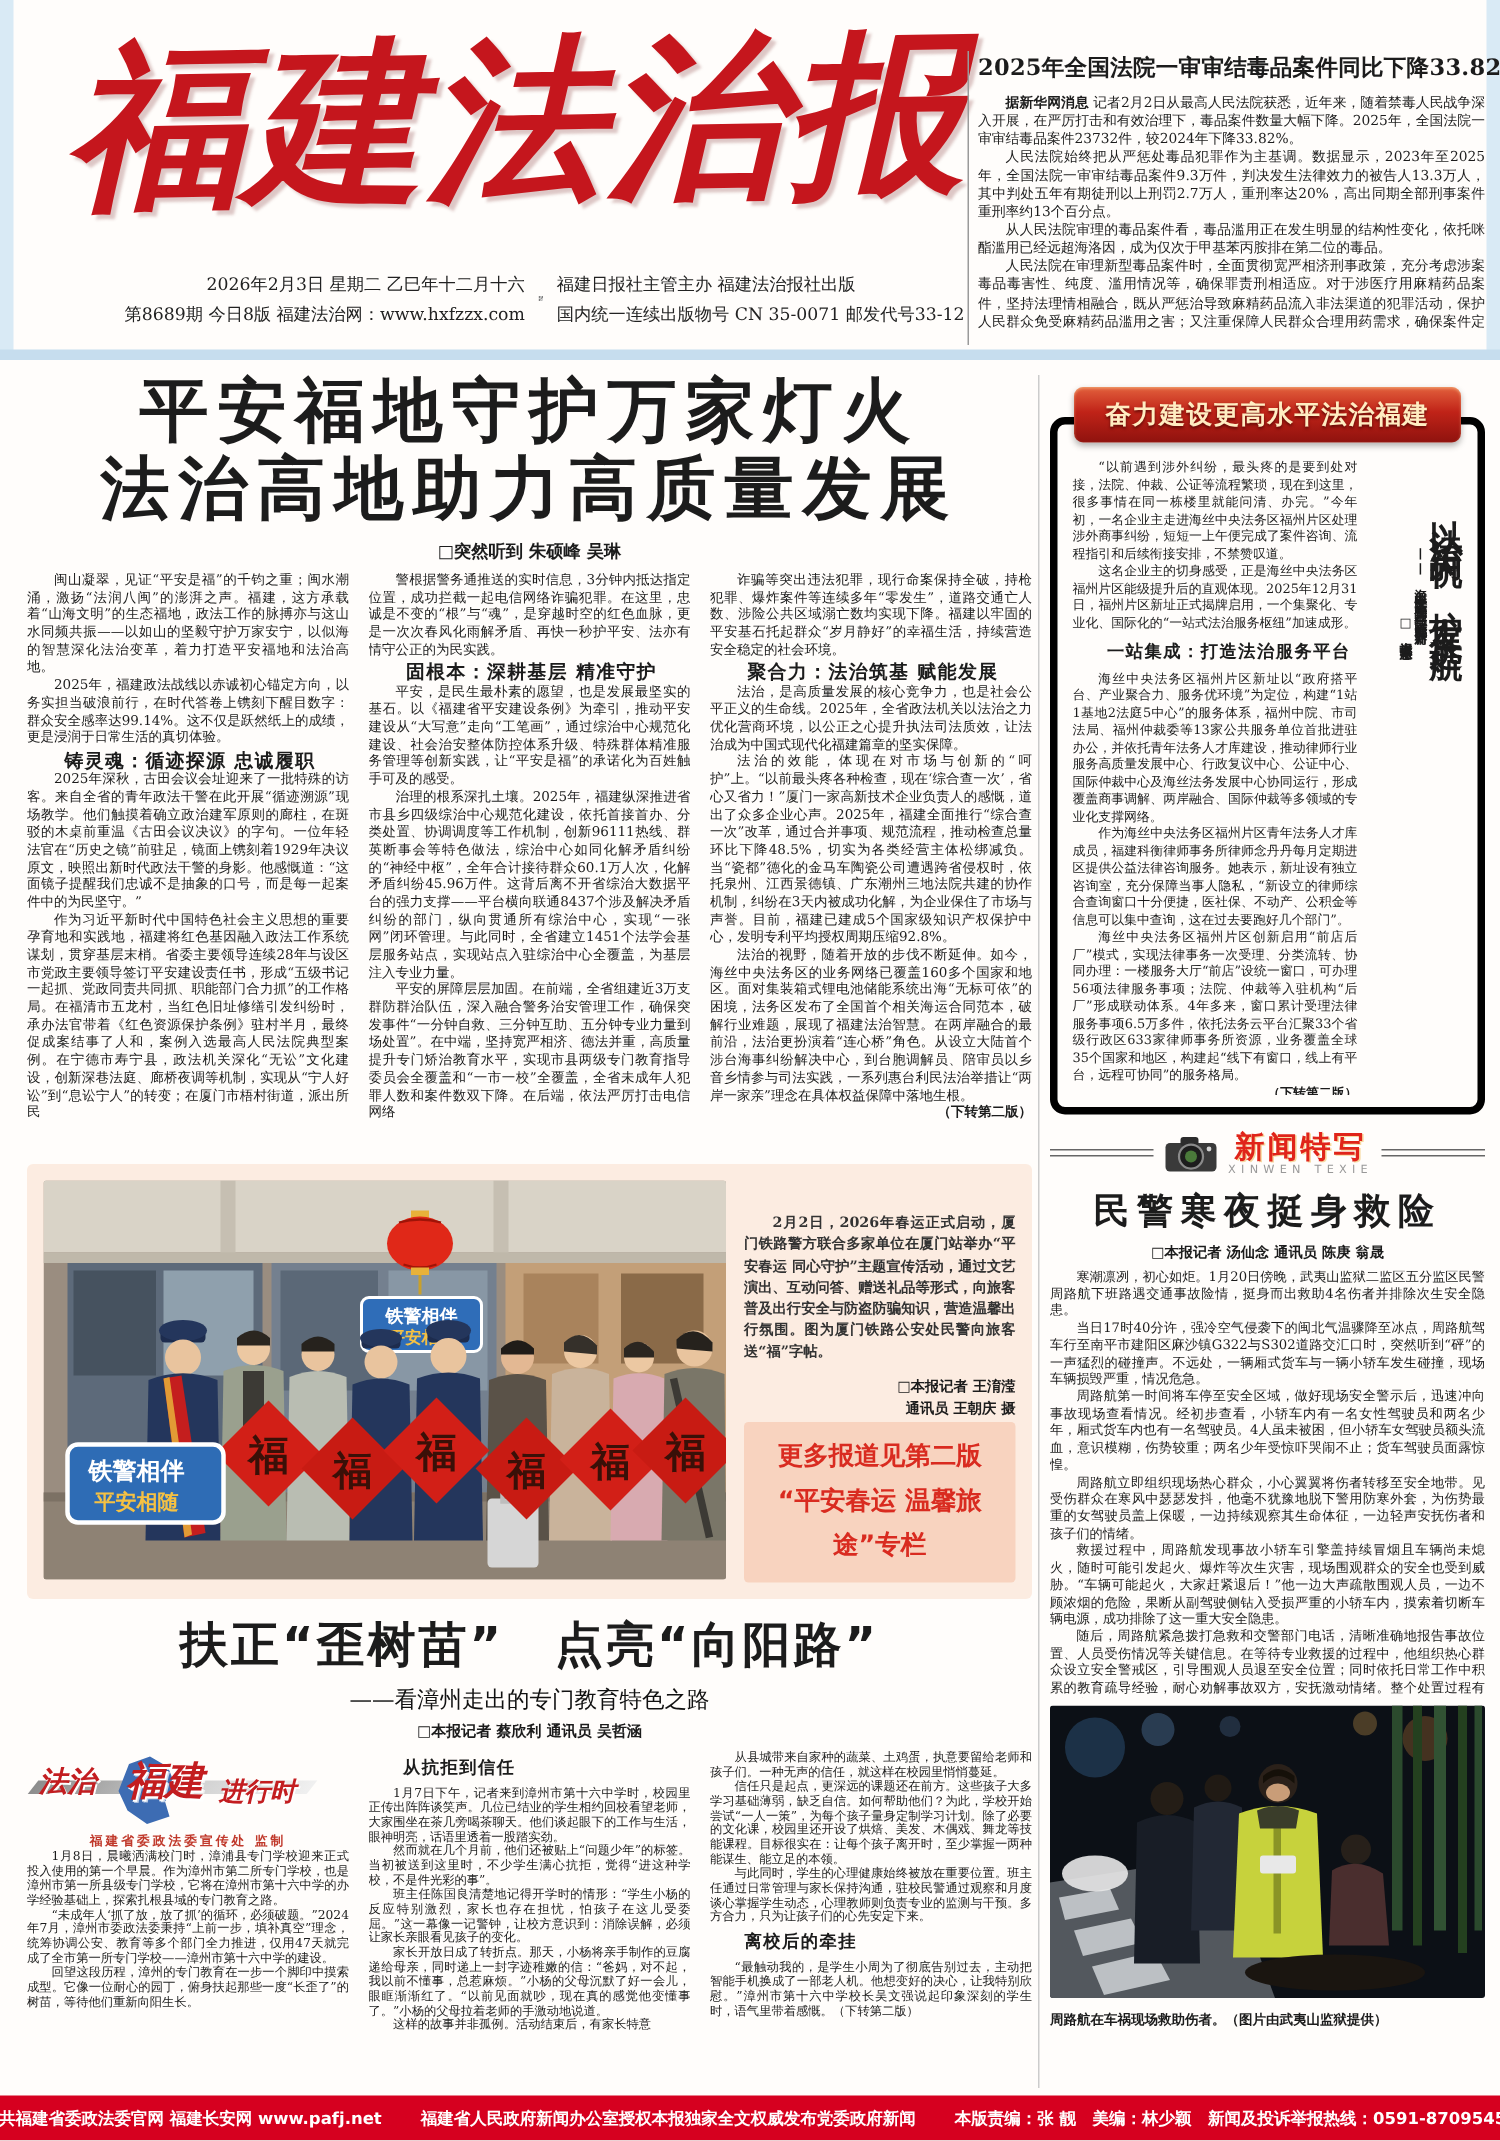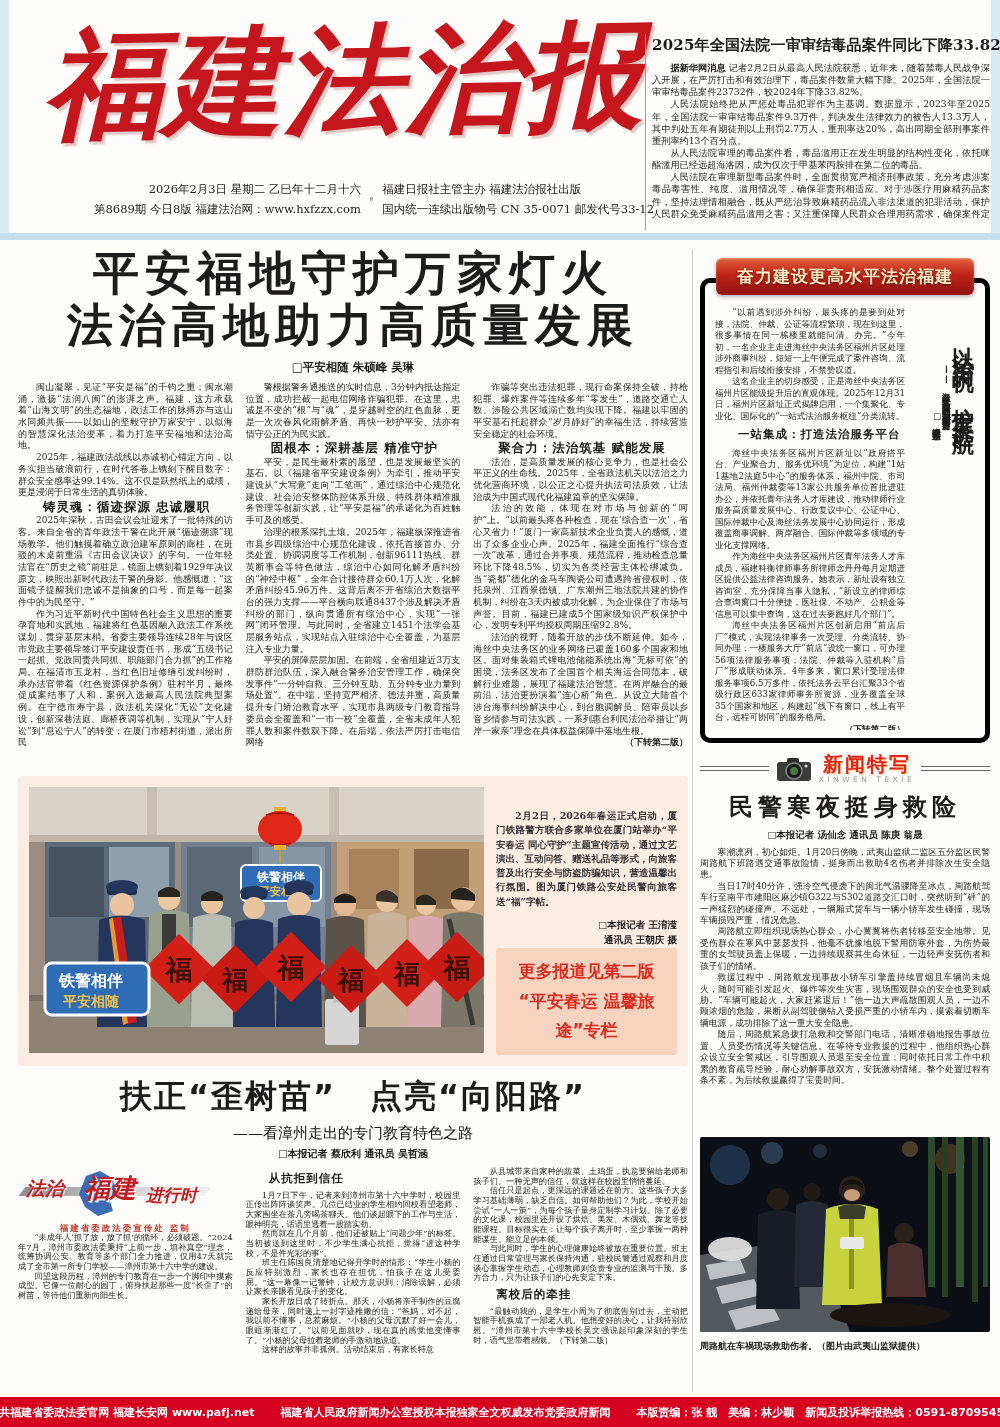--- a/index.html
+++ b/index.html
@@ -8,21 +8,21 @@
           font-family:"DejaVu Serif","Liberation Serif",serif; color:#1c1c1c; overflow:hidden; }
 
   
   .edge-strip { position:absolute; top:0; width:9px; height:240px; background:#d9eaf5; }
   .edge-strip.left { left:0; } .edge-strip.right { right:0; }
   .blue-band { position:absolute; top:233px; left:0; width:1000px; height:7px; background:#c6ddee; }
 
   .masthead-title { position:absolute; left:44px; top:6px; width:600px; font-size:118px; line-height:1.25;
           color:#c5161d; font-weight:bold; font-style:italic; letter-spacing:2px; white-space:nowrap;
           transform:rotate(-1deg); text-shadow:3px 3px 2px rgba(120,40,40,.25); }
-  .mast-info { position:absolute; left:94px; top:176px; width:560px; display:flex; align-items:center; gap:9px; }
+  .mast-info { position:absolute; left:83px; top:176px; width:560px; display:flex; align-items:center; gap:9px; }
   .mast-info .txt { font-size:11.5px; line-height:1.75; color:#222; white-space:nowrap; }
   .mast-info .l { text-align:right; }
   .mast-info .r { text-align:left; }
 
   .vline1 { position:absolute; left:645px; top:34px; width:1px; height:196px; background:#9a9a9a; }
 
   .drug { position:absolute; left:652px; top:36px; width:338px; }
   .drug-title { font-size:15px; font-weight:bold; white-space:nowrap; letter-spacing:.2px; }
   .drug-body { margin-top:7px; font-size:9.2px; line-height:1.32; text-align:justify; height:158px; overflow:hidden; }
   .drug-body p { margin:0; text-indent:2em; }
@@ -184,21 +184,21 @@
 
   <div class="blue-band"></div>
   <div class="vline2"></div>
 
   <div class="left-area">
 
     <div class="main-headline">
       <div>平安福地守护万家灯火</div>
       <div>法治高地助力高质量发展</div>
     </div>
-    <div class="main-byline">□平安相随 朱硕峰 吴琳</div>
+    <div class="main-byline">□突然听到 朱硕峰 吴琳</div>
 
     <div class="cols">
       <div class="col">
         <p>闽山凝翠，见证“平安是福”的千钧之重；闽水潮涌，激扬“法润八闽”的澎湃之声。福建，这方承载着“山海文明”的生态福地，政法工作的脉搏亦与这山水同频共振——以如山的坚毅守护万家安宁，以似海的智慧深化法治变革，着力打造平安福地和法治高地。</p>
         <p>2025年，福建政法战线以赤诚初心锚定方向，以务实担当破浪前行，在时代答卷上镌刻下醒目数字：群众安全感率达99.14%。这不仅是跃然纸上的成绩，更是浸润于日常生活的真切体验。</p>
         <p class="sub">铸灵魂：循迹探源 忠诚履职</p>
         <p>2025年深秋，古田会议会址迎来了一批特殊的访客。来自全省的青年政法干警在此开展“循迹溯源”现场教学。他们触摸着确立政治建军原则的廊柱，在斑驳的木桌前重温《古田会议决议》的字句。一位年轻法官在“历史之镜”前驻足，镜面上镌刻着1929年决议原文，映照出新时代政法干警的身影。他感慨道：“这面镜子提醒我们忠诚不是抽象的口号，而是每一起案件中的为民坚守。”</p>
         <p>作为习近平新时代中国特色社会主义思想的重要孕育地和实践地，福建将红色基因融入政法工作系统谋划，贯穿基层末梢。省委主要领导连续28年与设区市党政主要领导签订平安建设责任书，形成“五级书记一起抓、党政同责共同抓、职能部门合力抓”的工作格局。在福清市五龙村，当红色旧址修缮引发纠纷时，承办法官带着《红色资源保护条例》驻村半月，最终促成案结事了人和，案例入选最高人民法院典型案例。在宁德市寿宁县，政法机关深化“无讼”文化建设，创新深巷法庭、廊桥夜调等机制，实现从“宁人好讼”到“息讼宁人”的转变；在厦门市梧村街道，派出所民</p>
       </div>
       <div class="col">
@@ -365,20 +365,21 @@
           <div class="fz-logo">
             <div class="fz-swoosh"></div>
             <span class="fz-t1">法治</span>
             <svg class="fz-map" width="44" height="48" viewBox="0 0 44 48">
               <path d="M10 7 L24 2 L36 9 L41 22 L34 32 L37 42 L22 47 L9 38 L3 25 Z" fill="#3d6cb3"></path>
             </svg>
             <span class="fz-t2">福建</span>
             <span class="fz-t3">进行时</span>
           </div>
           <p class="fz-sub">福建省委政法委宣传处 监制</p>
+          <p>1月8日，晨曦洒满校门时，漳浦县专门学校迎来正式投入使用的第一个早晨。作为漳州市第二所专门学校，也是漳州市第一所县级专门学校，它将在漳州市第十六中学的办学经验基础上，探索扎根县域的专门教育之路。</p>
           <p>“未成年人‘抓了放，放了抓’的循环，必须破题。”2024年7月，漳州市委政法委秉持“上前一步，填补真空”理念，统筹协调公安、教育等多个部门全力推进，仅用47天就完成了全市第一所专门学校——漳州市第十六中学的建设。</p>
           <p>回望这段历程，漳州的专门教育在一步一个脚印中摸索成型。它像一位耐心的园丁，俯身扶起那些一度“长歪了”的树苗，等待他们重新向阳生长。</p>
         </div>
         <div class="zz-col">
           <p class="sub">从抗拒到信任</p>
           <p>1月7日下午，记者来到漳州市第十六中学时，校园里正传出阵阵谈笑声。几位已结业的学生相约回校看望老师，大家围坐在茶几旁喝茶聊天。他们谈起眼下的工作与生活，眼神明亮，话语里透着一股踏实劲。</p>
           <p>然而就在几个月前，他们还被贴上“问题少年”的标签。当初被送到这里时，不少学生满心抗拒，觉得“进这种学校，不是件光彩的事”。</p>
           <p>班主任陈国良清楚地记得开学时的情形：“学生小杨的反应特别激烈，家长也存在担忧，怕孩子在这儿受委屈。”这一幕像一记警钟，让校方意识到：消除误解，必须让家长亲眼看见孩子的变化。</p>
           <p>家长开放日成了转折点。那天，小杨将亲手制作的豆腐递给母亲，同时递上一封字迹稚嫩的信：“爸妈，对不起，我以前不懂事，总惹麻烦。”小杨的父母沉默了好一会儿，眼眶渐渐红了。“以前见面就吵，现在真的感觉他变懂事了。”小杨的父母拉着老师的手激动地说道。</p>
           <p>这样的故事并非孤例。活动结束后，有家长特意</p>
@@ -396,21 +397,21 @@
 
   <div class="right-col">
 
     <div class="banner">
       <span>奋力建设更高水平法治福建</span>
     </div>
 
     <div class="haisi-box">
       <div class="haisi-text">
         <p>“以前遇到涉外纠纷，最头疼的是要到处对接，法院、仲裁、公证等流程繁琐，现在到这里，很多事情在同一栋楼里就能问清、办完。”今年初，一名企业主走进海丝中央法务区福州片区处理涉外商事纠纷，短短一上午便完成了案件咨询、流程指引和后续衔接安排，不禁赞叹道。</p>
-        <p>这名企业主的切身感受，正是海丝中央法务区福州片区能级提升后的直观体现。2025年12月31日，福州片区新址正式揭牌启用，一个集聚化、专业化、国际化的“一站式法治服务枢纽”分类流转。</p>
+        <p>这名企业主的切身感受，正是海丝中央法务区福州片区能级提升后的直观体现。2025年12月31日，福州片区新址正式揭牌启用，一个集聚化、专业化、国际化的“一站式法治服务枢纽”加速成形。</p>
         <p class="sub">一站集成：打造法治服务平台</p>
         <p>海丝中央法务区福州片区新址以“政府搭平台、产业聚合力、服务优环境”为定位，构建“1站1基地2法庭5中心”的服务体系，福州中院、市司法局、福州仲裁委等13家公共服务单位首批进驻办公，并依托青年法务人才库建设，推动律师行业服务高质量发展中心、行政复议中心、公证中心、国际仲裁中心及海丝法务发展中心协同运行，形成覆盖商事调解、两岸融合、国际仲裁等多领域的专业化支撑网络。</p>
         <p>作为海丝中央法务区福州片区青年法务人才库成员，福建科衡律师事务所律师念丹丹每月定期进区提供公益法律咨询服务。她表示，新址设有独立咨询室，充分保障当事人隐私，“新设立的律师综合查询窗口十分便捷，医社保、不动产、公积金等信息可以集中查询，这在过去要跑好几个部门”。</p>
         <p>海丝中央法务区福州片区创新启用“前店后厂”模式，实现法律事务一次受理、分类流转、协同办理：一楼服务大厅“前店”设统一窗口，可办理56项法律服务事项；法院、仲裁等入驻机构“后厂”形成联动体系。4年多来，窗口累计受理法律服务事项6.5万多件，依托法务云平台汇聚33个省级行政区633家律师事务所资源，业务覆盖全球35个国家和地区，构建起“线下有窗口，线上有平台，远程可协同”的服务格局。</p>
         <p class="jumpline">（下转第二版）</p>
       </div>
       <div class="haisi-v">
         <div class="vtitle">
           <span>以法治为帆</span>
           <span class="vt2">护发展远航</span>
@@ -435,20 +436,21 @@
       </div>
       <div class="tx-line"></div>
     </div>
 
     <div class="texie-title">民警寒夜挺身救险</div>
     <div class="texie-byline">□本报记者 汤仙念 通讯员 陈庚 翁晟</div>
 
     <div class="texie-body">
       <p>寒潮凛冽，初心如炬。1月20日傍晚，武夷山监狱二监区五分监区民警周路航下班路遇交通事故险情，挺身而出救助4名伤者并排除次生安全隐患。</p>
       <p>当日17时40分许，强冷空气侵袭下的闽北气温骤降至冰点，周路航驾车行至南平市建阳区麻沙镇G322与S302道路交汇口时，突然听到“砰”的一声猛烈的碰撞声。不远处，一辆厢式货车与一辆小轿车发生碰撞，现场车辆损毁严重，情况危急。</p>
+      <p>周路航第一时间将车停至安全区域，做好现场安全警示后，迅速冲向事故现场查看情况。经初步查看，小轿车内有一名女性驾驶员和两名少年，厢式货车内也有一名驾驶员。4人虽未被困，但小轿车女驾驶员额头流血，意识模糊，伤势较重；两名少年受惊吓哭闹不止；货车驾驶员面露惊惶。</p>
       <p>周路航立即组织现场热心群众，小心翼翼将伤者转移至安全地带。见受伤群众在寒风中瑟瑟发抖，他毫不犹豫地脱下警用防寒外套，为伤势最重的女驾驶员盖上保暖，一边持续观察其生命体征，一边轻声安抚伤者和孩子们的情绪。</p>
       <p>救援过程中，周路航发现事故小轿车引擎盖持续冒烟且车辆尚未熄火，随时可能引发起火、爆炸等次生灾害，现场围观群众的安全也受到威胁。“车辆可能起火，大家赶紧退后！”他一边大声疏散围观人员，一边不顾浓烟的危险，果断从副驾驶侧钻入受损严重的小轿车内，摸索着切断车辆电源，成功排除了这一重大安全隐患。</p>
       <p>随后，周路航紧急拨打急救和交警部门电话，清晰准确地报告事故位置、人员受伤情况等关键信息。在等待专业救援的过程中，他组织热心群众设立安全警戒区，引导围观人员退至安全位置；同时依托日常工作中积累的教育疏导经验，耐心劝解事故双方，安抚激动情绪。整个处置过程有条不紊，为后续救援赢得了宝贵时间。</p>
 
     </div>
 
     <svg class="photo2" viewBox="0 0 290 195">
       <rect width="290" height="195" fill="#0c1016"></rect>
       <circle cx="30" cy="28" r="20" fill="#24405c" opacity=".7"></circle>
       <circle cx="72" cy="16" r="11" fill="#3d5a7a" opacity=".6"></circle>

